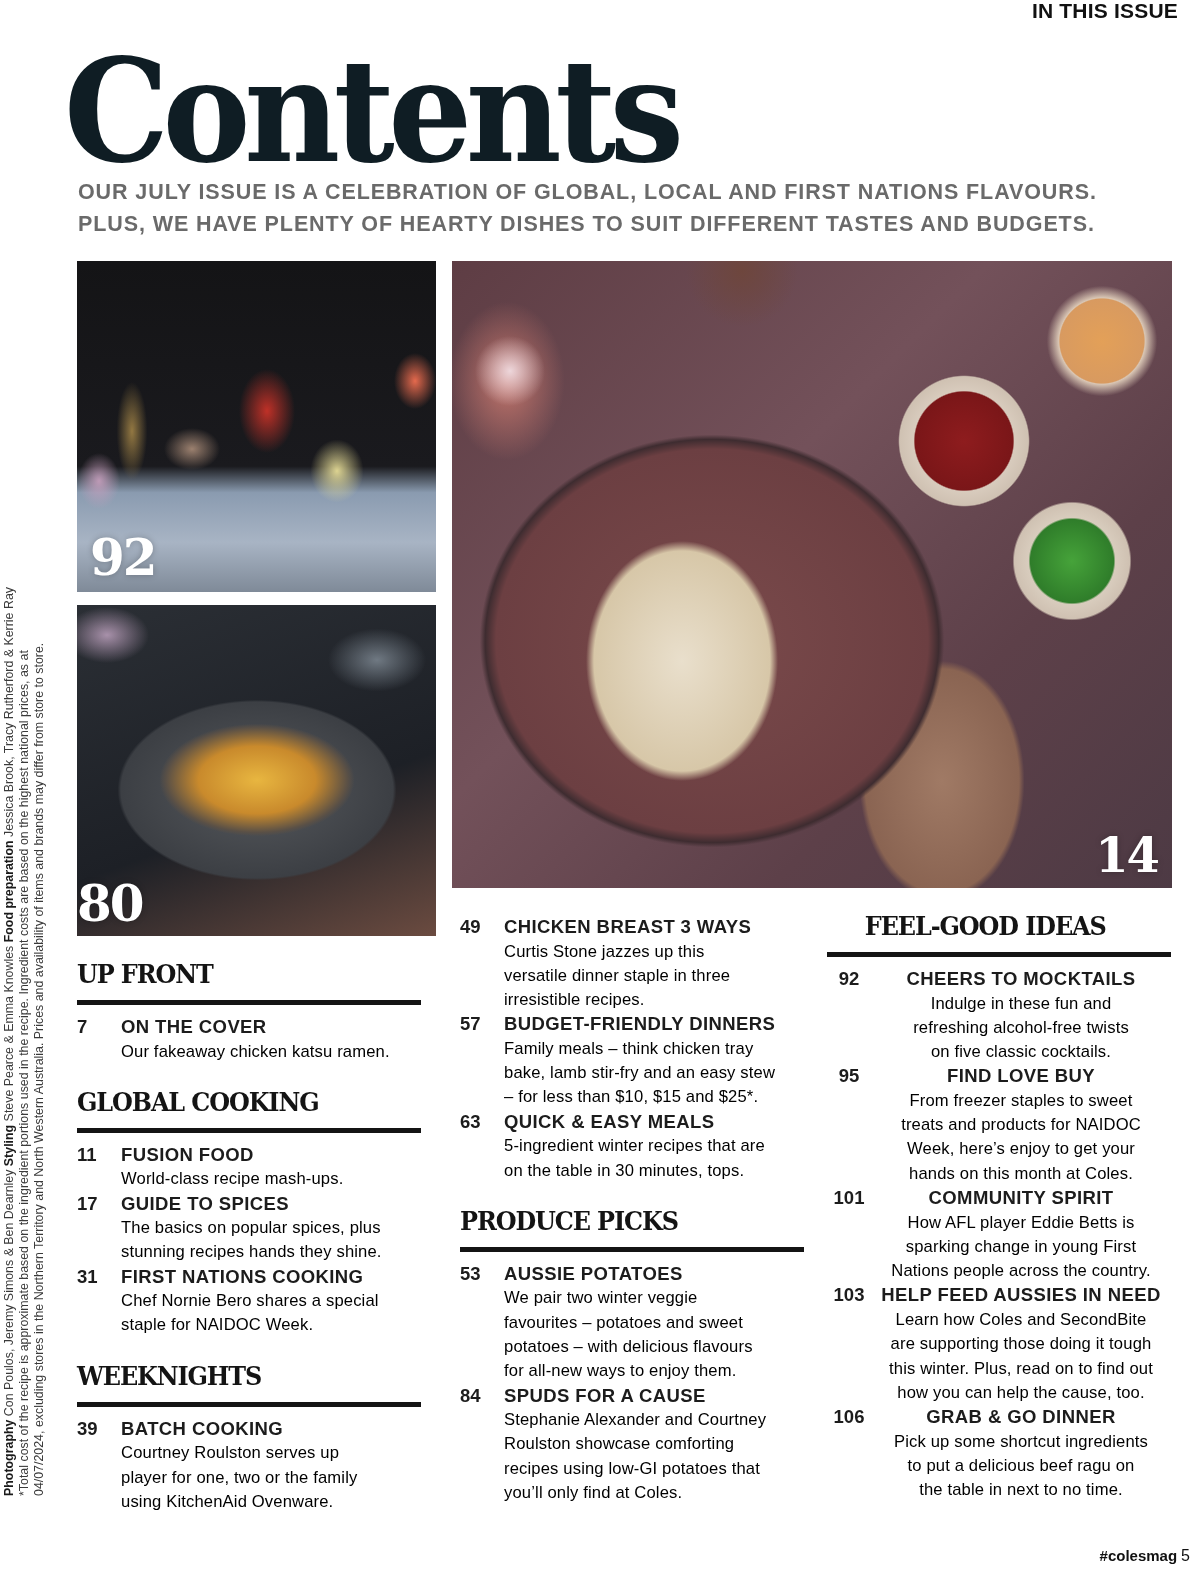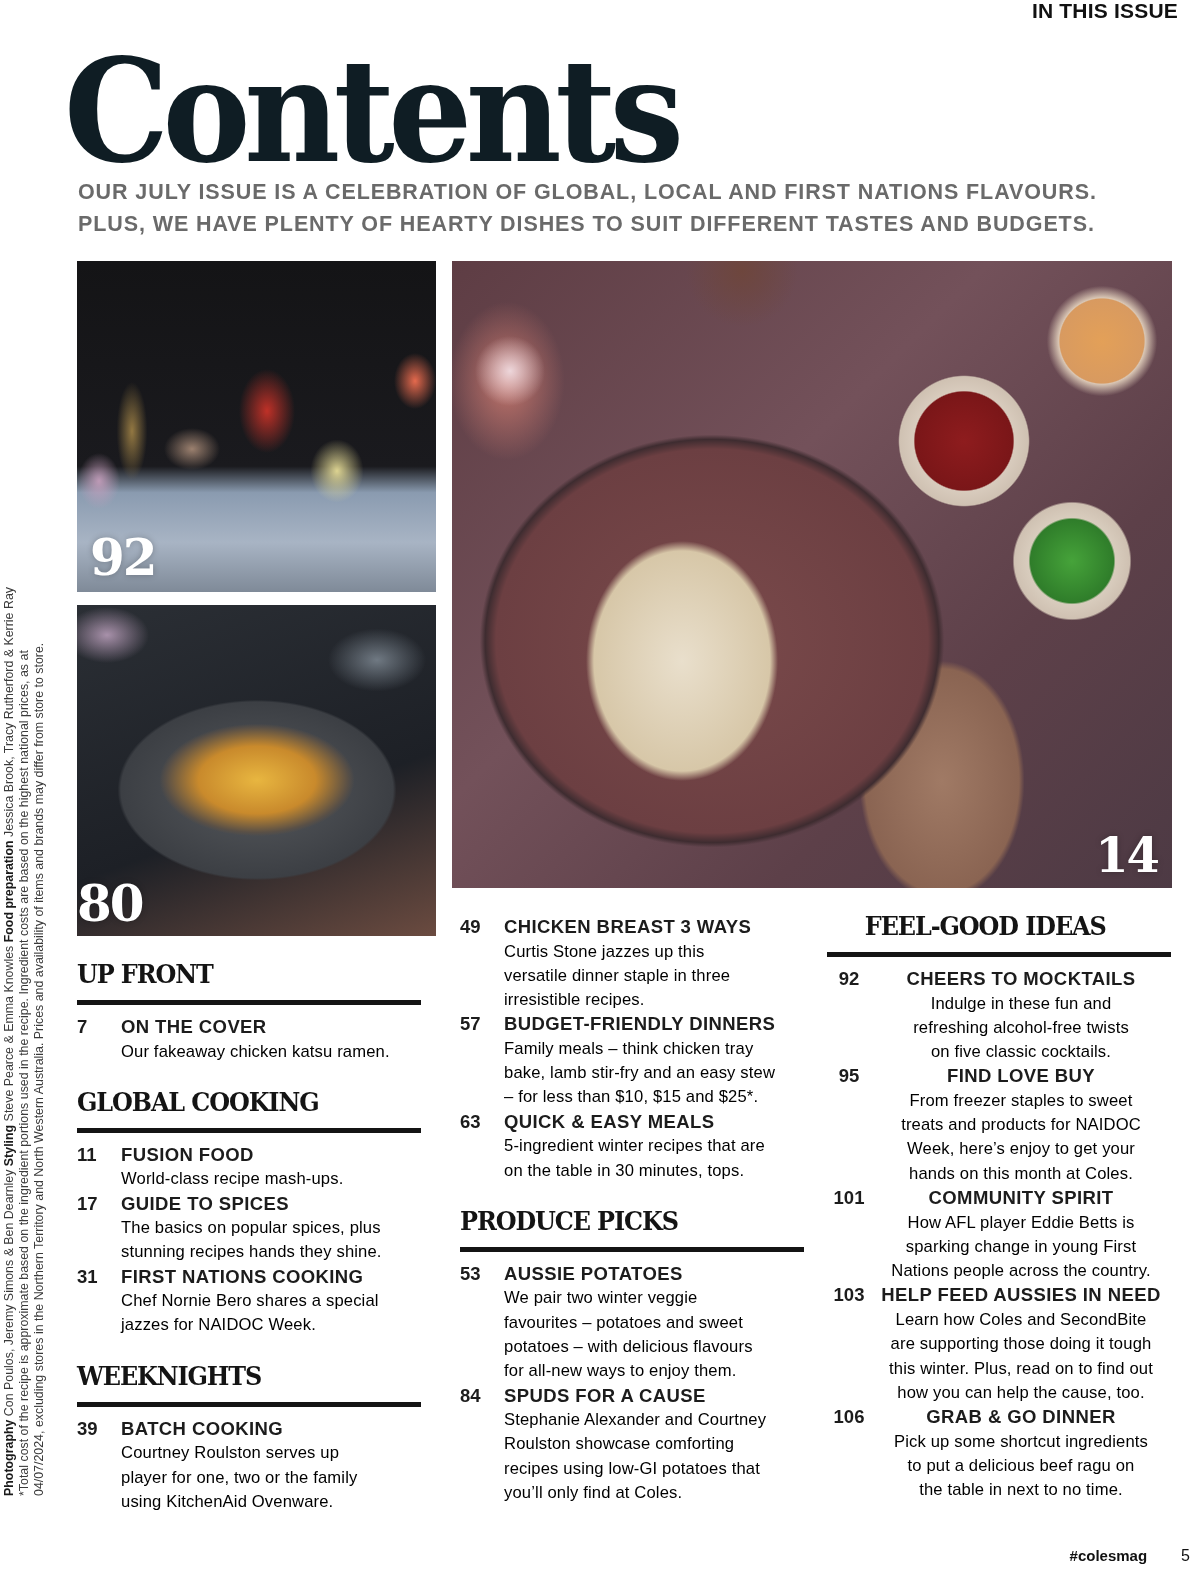--- a/index.html
+++ b/index.html
@@ -103,21 +103,21 @@
   .entry .desc {
     font: 400 16.6px/24.3px "Liberation Sans", sans-serif; color: #000000; letter-spacing: 0.15px;
   }
   .entry .desc span { display: block; white-space: nowrap; }
 
   .gap-lg { height: 20px; }
 
   .footer {
     position: absolute; right: 10px; top: 1547px;
     font: 700 15px/18px "Liberation Sans", sans-serif; color: #111;
-    display: flex; gap: 34px; align-items: baseline;
+    display: flex; gap: 4px; align-items: baseline;
   }
   .footer .pg { font-weight: 400; font-size: 16px; }
 </style>
 </head>
 <body>
 
 <div class="kicker">IN THIS ISSUE</div>
 <h1 class="page-title">Contents</h1>
 <div class="intro">
   <span>OUR JULY ISSUE IS A CELEBRATION OF GLOBAL, LOCAL AND FIRST NATIONS FLAVOURS.</span>
@@ -176,21 +176,21 @@
             <span>stunning recipes hands they shine.</span>
           </div>
       </div>
     </div>
     <div class="entry">
       <div class="page">31</div>
       <div class="body">
         <div class="title">FIRST NATIONS COOKING</div>
         <div class="desc">
             <span>Chef Nornie Bero shares a special</span>
-            <span>jazzes for NAIDOC Week.</span>
+            <span>staple for NAIDOC Week.</span>
           </div>
       </div>
     </div>
   </div>
   <div class="gap-lg" style="height:22px"></div>
   <div class="section">
     <div class="section-heading">WEEKNIGHTS</div>
     <div class="section-rule"></div>
     <div class="entry">
       <div class="page">39</div>

